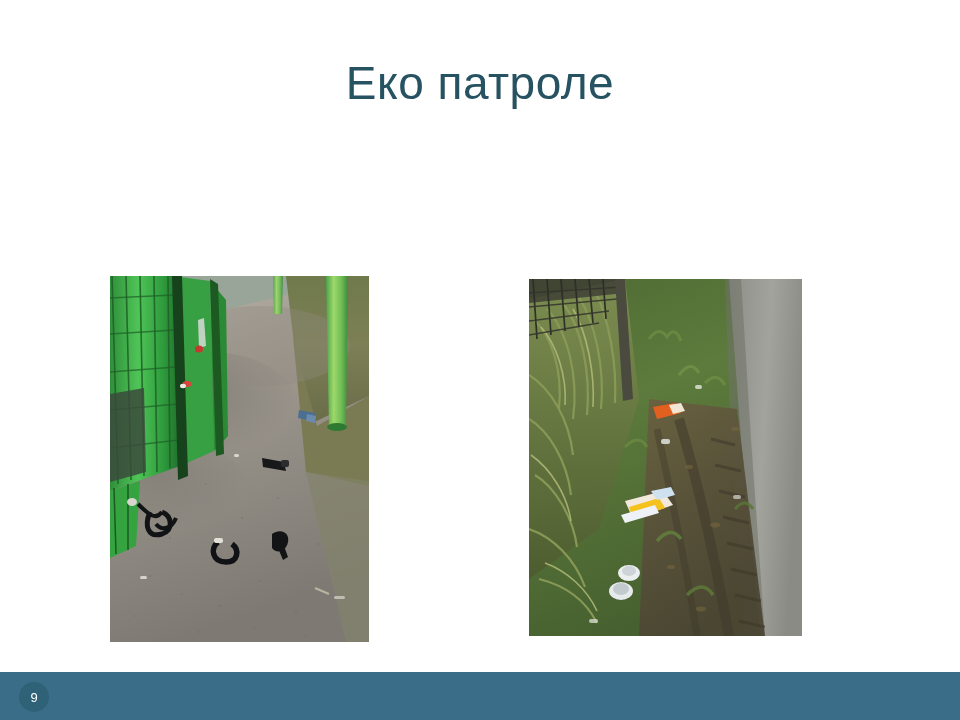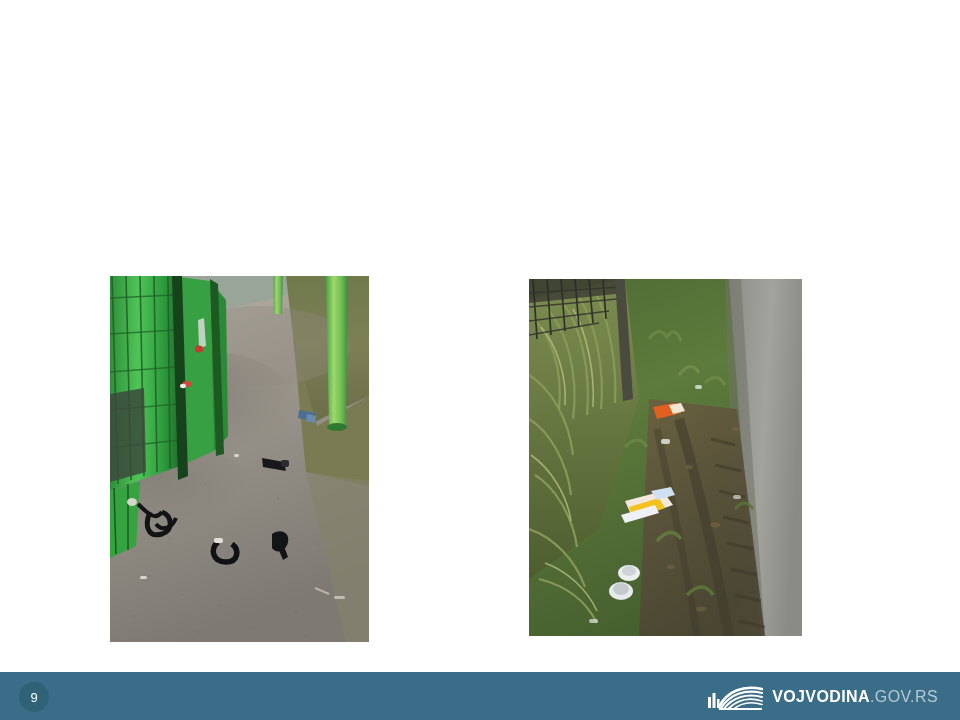--- a/index.html
+++ b/index.html
@@ -111,20 +111,21 @@
     white-space: nowrap;
   }
   #logo-text .brand { color: #ffffff; font-weight: bold; }
   #logo-text .tld { color: #b9c9d4; font-weight: normal; }
 </style>
 </head>
 <body>
 
 <div id="slide">
 
+  <div id="slide-title">Еко патроле</div>
 
 
   <div class="photo" id="photo-left">
     <svg viewBox="0 0 259 366" preserveAspectRatio="none">
       <defs>
         <linearGradient id="lgPath" x1="0" y1="0" x2="0.25" y2="1">
           <stop offset="0%" stop-color="#b9b3a8"></stop>
           <stop offset="35%" stop-color="#a09a90"></stop>
           <stop offset="70%" stop-color="#8d8880"></stop>
           <stop offset="100%" stop-color="#7e7a73"></stop>
@@ -372,32 +373,14 @@
         <ellipse cx="172" cy="330" rx="5" ry="2.4"></ellipse>
         <ellipse cx="206" cy="150" rx="4" ry="2"></ellipse>
       </g>
     </svg>
   </div>
 
   <div id="footer-bar"></div>
 
   <div id="page-number-badge">9</div>
 
-  <div id="footer-logo">
-    <svg id="logo-mark" viewBox="0 0 56 26">
-
-      <rect x="1" y="13" width="3" height="11" fill="#ffffff"></rect>
-      <rect x="5.5" y="9" width="3" height="15" fill="#ffffff"></rect>
-      <rect x="10" y="15" width="2.5" height="9" fill="#ffffff"></rect>
-
-      <path d="M12,23 C20,7 36,1 55,5" stroke="#ffffff" stroke-width="2.6" fill="none" stroke-linecap="round"></path>
-      <path d="M14,24 C23,10 38,5 55,9" stroke="#ffffff" stroke-width="2.2" fill="none" stroke-linecap="round"></path>
-      <path d="M17,24.5 C26,13 40,9 55,13" stroke="#ffffff" stroke-width="2" fill="none" stroke-linecap="round"></path>
-      <path d="M21,25 C30,16 42,13 55,17" stroke="#ffffff" stroke-width="1.8" fill="none" stroke-linecap="round"></path>
-      <path d="M26,25.4 C34,19 44,17 55,20.5" stroke="#ffffff" stroke-width="1.6" fill="none" stroke-linecap="round"></path>
-      <rect x="12" y="24" width="43" height="2" fill="#ffffff"></rect>
-    </svg>
-    <div id="logo-text">
-      <span class="brand">VOJVODINA</span><span class="tld">.GOV.RS</span>
-    </div>
-  </div>
 
 </div>
 
 </body></html>

